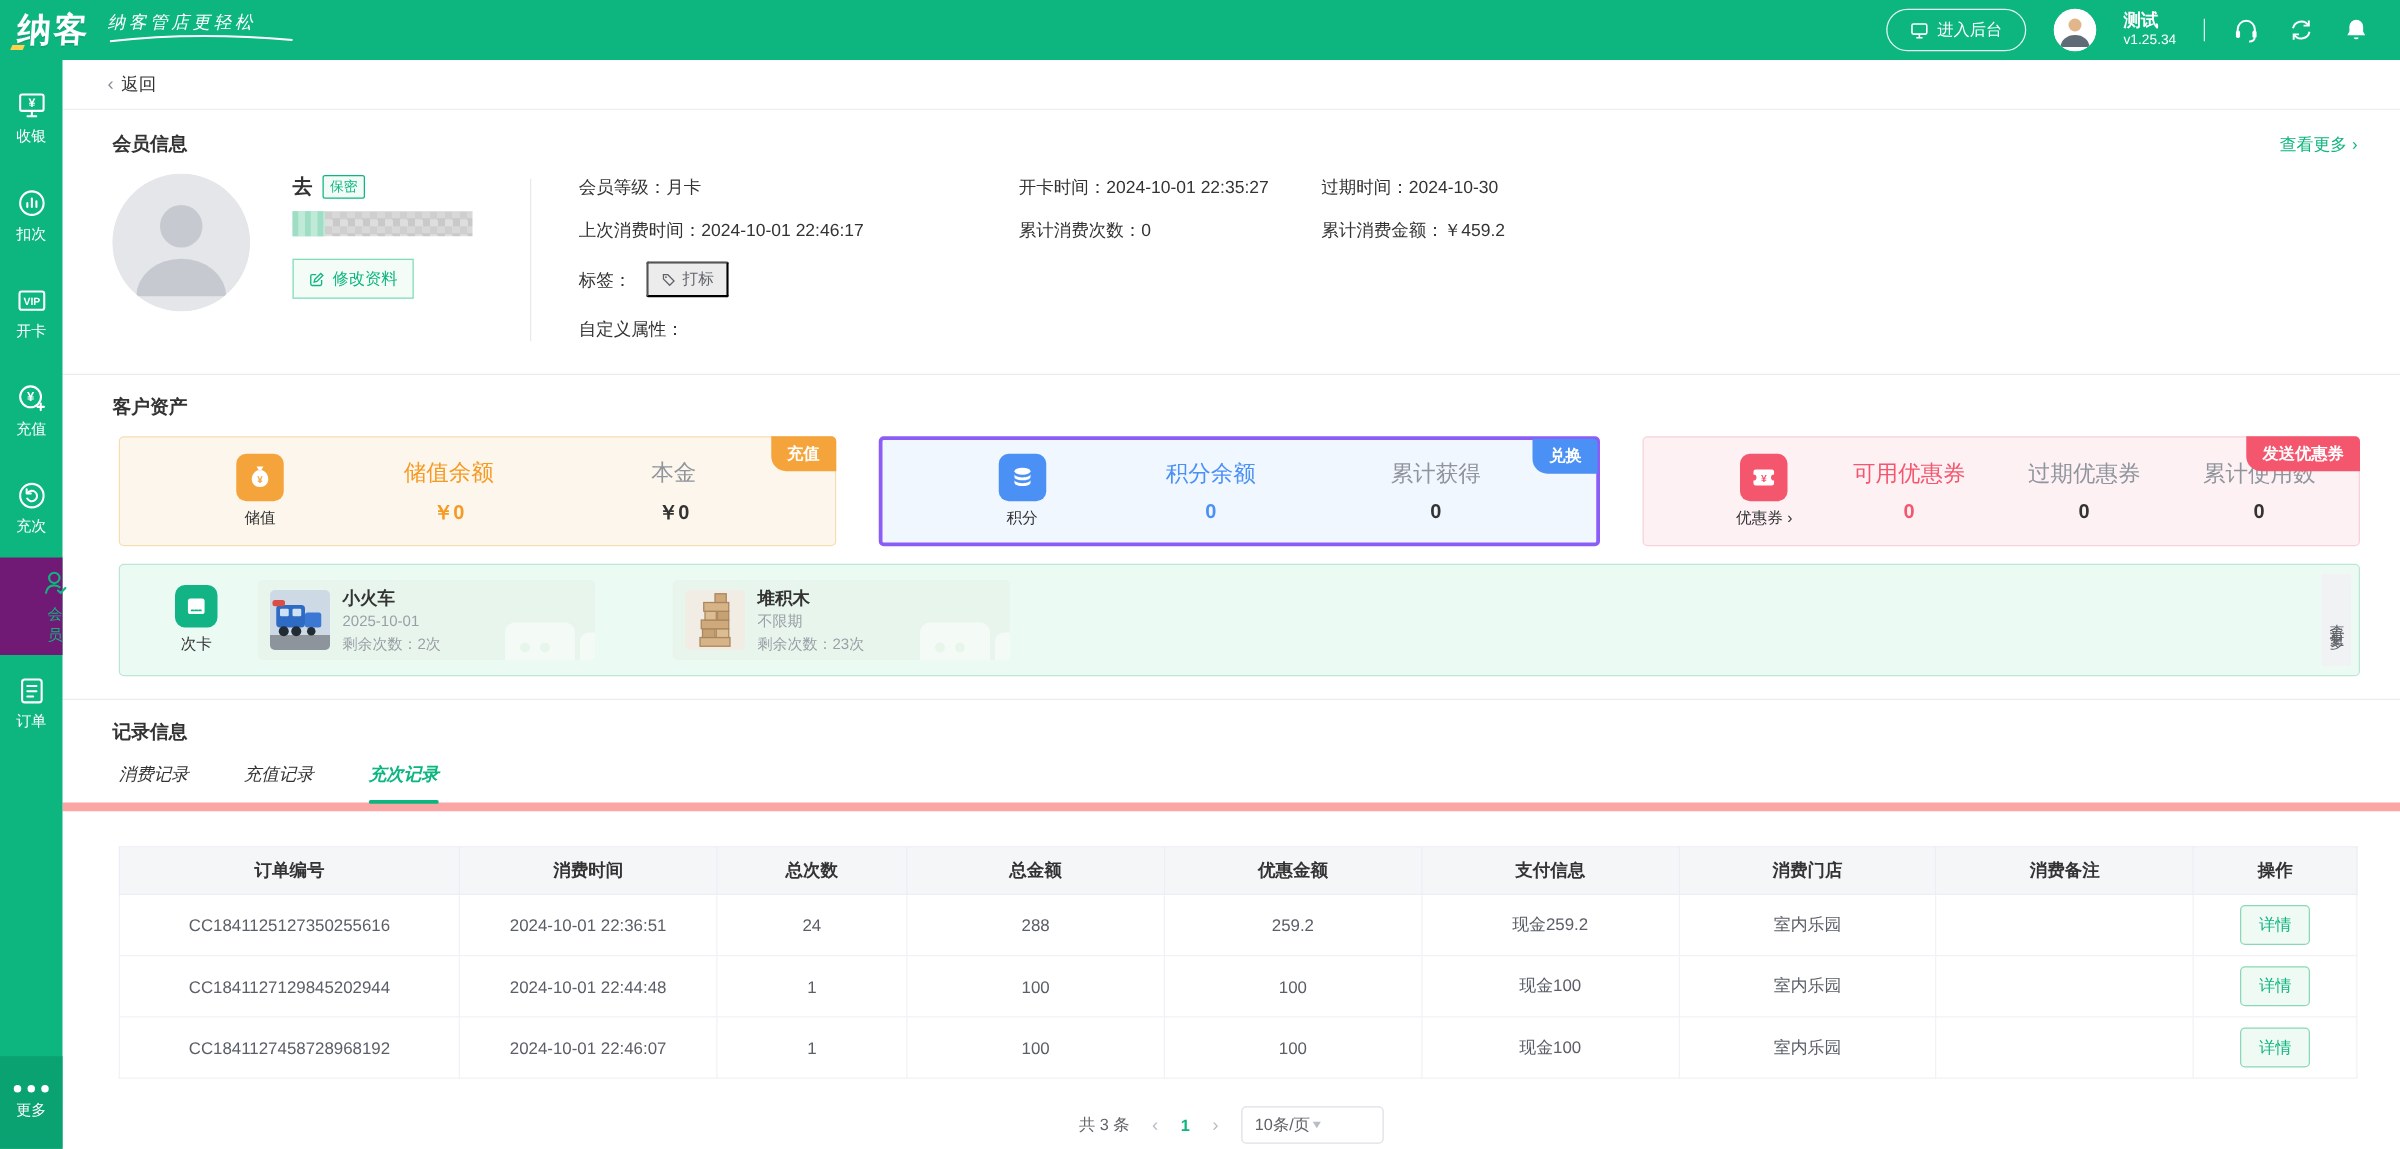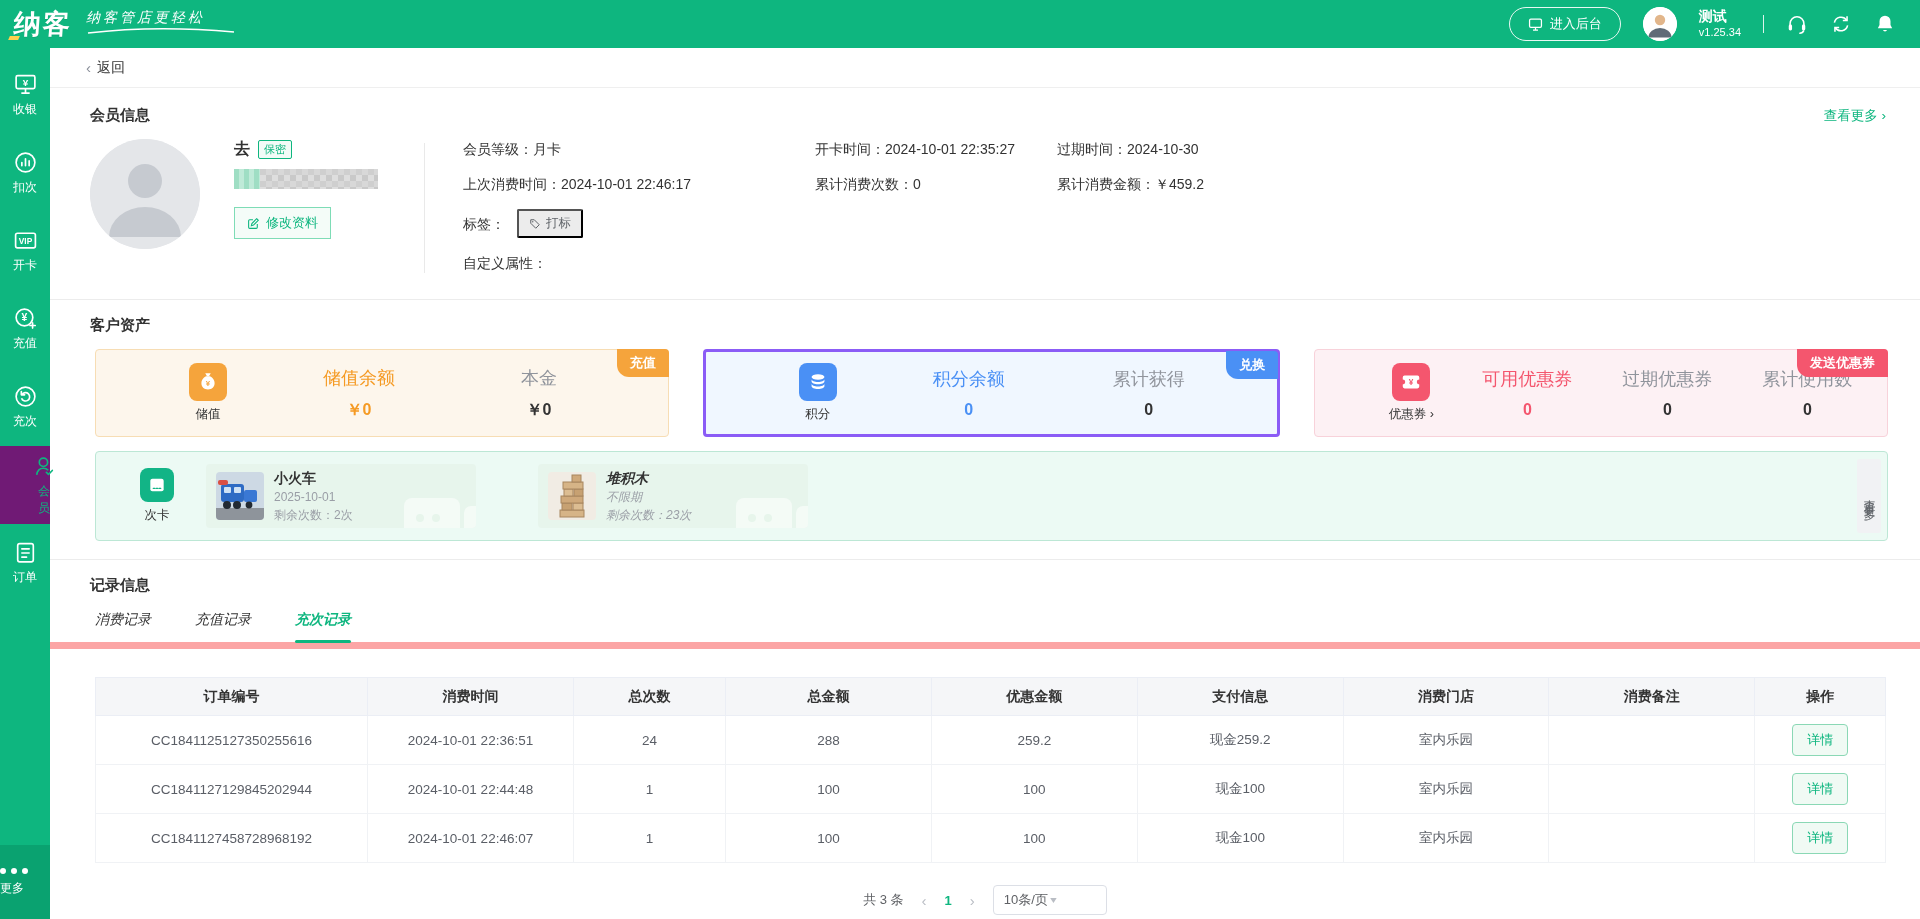--- a/index.html
+++ b/index.html
@@ -28,21 +28,21 @@
 
   
   .sidebar { position:fixed; top:48px; left:0; bottom:0; width:50px; background:#0eb67f;
     display:flex; flex-direction:column; z-index:10; }
   .side-item { height:78px; display:flex; flex-direction:column; align-items:center;
     justify-content:center; gap:4px; color:#fff; font-size:12px; cursor:pointer; }
   .side-item:first-child { margin-top:8px; }
   .side-item svg { width:25px; height:25px; }
   .side-item.active { background:#701a75; color:#0eb67f;padding-left:38px; }
   .side-more { margin-top:auto; height:74px; background:#0aa270; display:flex; flex-direction:column;
-    align-items:flex-start; justify-content:center; gap:6px; color:#fff; font-size:12px; cursor:pointer; }
+    align-items:center; justify-content:center; gap:6px; color:#fff; font-size:12px; cursor:pointer; }
   .dots { display:flex; gap:5px; }
   .dots i { width:6px; height:6px; border-radius:50%; background:#fff; }
 
   
   .main { margin-left:50px; padding-top:48px; }
   .breadcrumb { height:40px; display:flex; align-items:center; gap:6px; padding-left:36px;
     border-bottom:1px solid #efefef; font-size:14px; color:#333; cursor:pointer; }
   .breadcrumb .chev { color:#8a8f99; font-size:15px; }
   .divider { height:1px; background:#ececec; }
 
@@ -105,21 +105,21 @@
   .c-orange { color:#f59a23 !important; }
   .c-blue { color:#4a90f5 !important; }
   .c-rose { color:#f4566e !important; }
 
   
   .count-row { position:relative; margin:14px 32px 18px 45px; height:90px; border-radius:4px;
     background:#ecfaf4; border:1px solid #bce7d5; display:flex; align-items:center; padding-left:30px; }
   .count-icon-block { width:62px; text-align:center; }
   .count-card { position:relative; width:270px; height:64px; margin-left:18px; border-radius:4px;
     background:#e7f5ec; display:flex; align-items:center; padding:8px 10px; overflow:hidden; }
-  .count-card + .count-card { margin-left:62px;font-style:italic; }
+  .count-card + .count-card { margin-left:62px; }
   .thumb { width:48px; height:48px; border-radius:4px; overflow:hidden; flex:0 0 auto; }
   .cc-text { margin-left:10px; line-height:1; }
   .cc-title { font-size:14px; font-weight:700; color:#333; }
   .cc-sub { font-size:12px; color:#9a9ea6; margin-top:6px; }
   .cc-ghost { position:absolute; right:-14px; bottom:-8px; opacity:.55; }
   .v-more-tab { position:absolute; right:6px; top:7px; bottom:7px; width:24px; background:#f1f2f4;
     border-radius:2px; color:#5f6368; font-size:12px; writing-mode:vertical-rl; letter-spacing:3px;
     display:flex; align-items:center; justify-content:center; cursor:pointer; }
 
   

